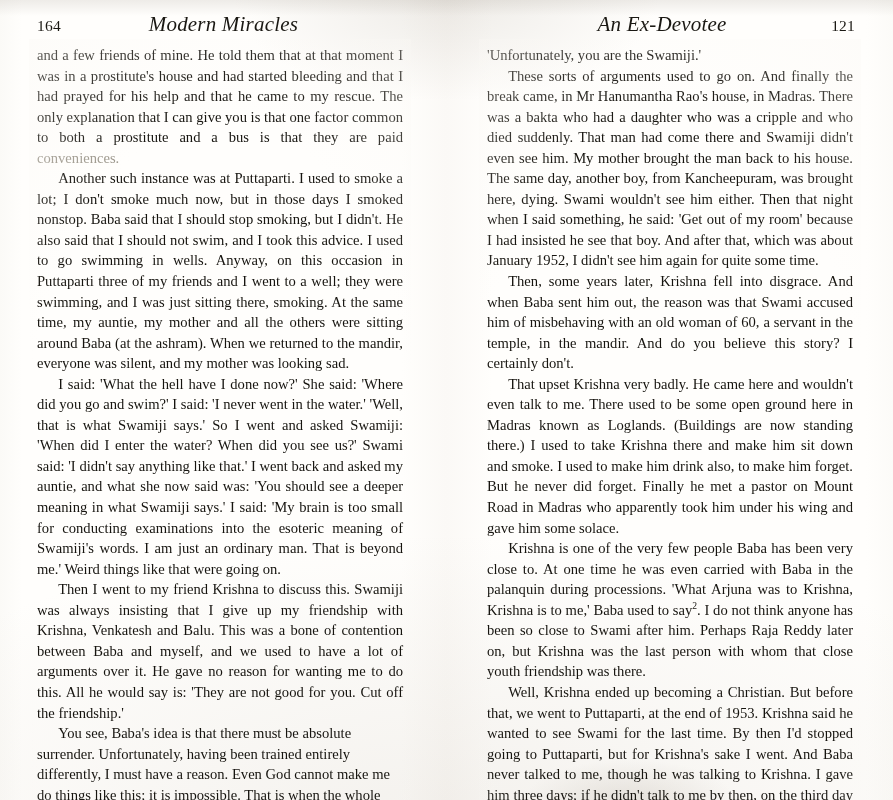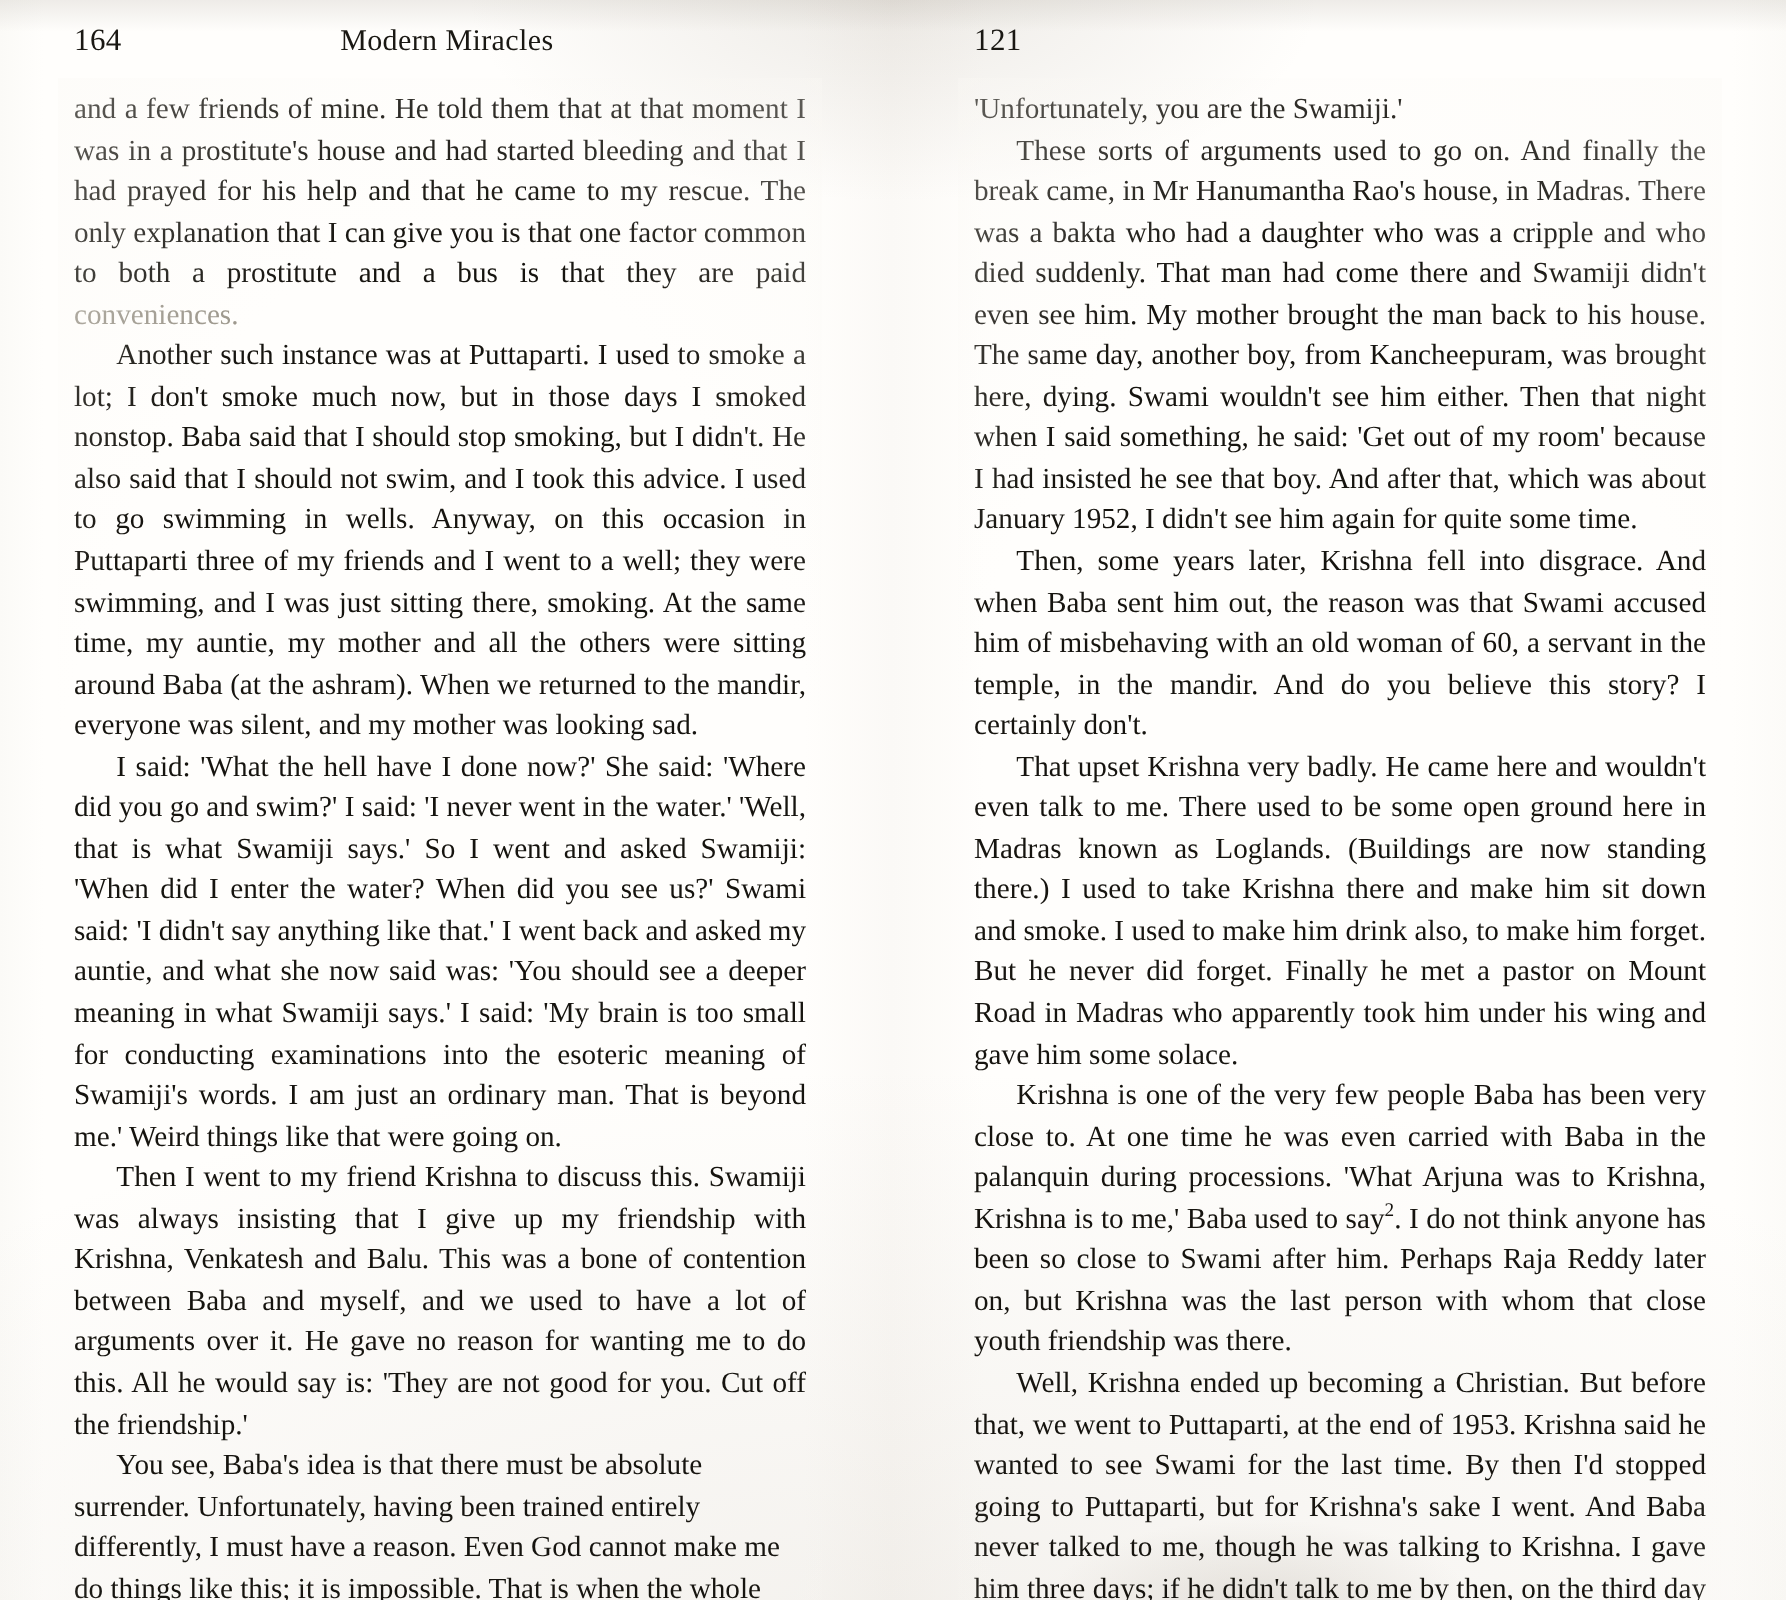--- a/index.html
+++ b/index.html
@@ -55,21 +55,22 @@
   #running-head-verso { left: 37px;  width: 365px; }
   #running-head-recto { left: 487px; width: 368px; }
 
   .folio {
     font-family: Liberation Serif, serif;
     font-size: 15.5px;
     color: #1a1813;
     font-variant-numeric: lining-nums;
   }
   .head-title {
-    font-size: 15px;
+    font-style: italic;
+    font-size: 21px;
     color: #1a1813;
     flex: 1;
     text-align: center;
   }
   #running-head-verso .head-title { padding-right: 16px; }
   #running-head-recto .head-title { padding-left: 6px; }
 
   
   .text-column {
     position: absolute;
@@ -135,20 +136,21 @@
 
     <p class="para">I said: 'What the hell have I done now?' She said: 'Where did you go and swim?' I said: 'I never went in the water.' 'Well, that is what Swamiji says.' So I went and asked Swamiji: 'When did I enter the water? When did you see us?' Swami said: 'I didn't say anything like that.' I went back and asked my auntie, and what she now said was: 'You should see a deeper meaning in what Swamiji says.' I said: 'My brain is too small for conducting examinations into the esoteric meaning of Swamiji's words. I am just an ordinary man. That is beyond me.' Weird things like that were going on.</p>
 
     <p class="para">Then I went to my friend Krishna to discuss this. Swamiji was always insisting that I give up my friendship with Krishna, Venkatesh and Balu. This was a bone of contention between Baba and myself, and we used to have a lot of arguments over it. He gave no reason for wanting me to do this. All he would say is: 'They are not good for you. Cut off the friendship.'</p>
 
     <p class="para last-of-block">You see, Baba's idea is that there must be absolute surrender. Unfortunately, having been trained entirely differently, I must have a reason. Even God cannot make me do things like this; it is impossible. That is when the whole fight started between Swami and me. And it went on like that, and soon other small incidents took place. He and I would be sitting, talking, and we would be playing cards. And then some bakta would come who was seriously ill, wanting to see Baba. I would say to Swami: 'Swami, somebody has come to see you. Do you want to see him?' And he would say: 'No, I won't see him.' And I used to feel upset. Here we were, playing cards, and somebody who is half dying would come to see Swamiji, and yet Swami would refuse to see him. We used to have a fight, and he would say: 'Am I Swamiji, or are you Swamiji?' Then I used to say:</p>
 
   </div>
 
   <div class="running-head" id="running-head-recto">
+    <span class="head-title">An Ex-Devotee</span>
     <span class="folio">121</span>
   </div>
 
   <div class="text-column" id="column-right">
 
     <p class="para no-indent last-of-block">'Unfortunately, you are the Swamiji.'</p>
 
     <p class="para">These sorts of arguments used to go on. And finally the break came, in Mr Hanumantha Rao's house, in Madras. There was a bakta who had a daughter who was a cripple and who died suddenly. That man had come there and Swamiji didn't even see him. My mother brought the man back to his house. The same day, another boy, from Kancheepuram, was brought here, dying. Swami wouldn't see him either. Then that night when I said something, he said: 'Get out of my room' because I had insisted he see that boy. And after that, which was about January 1952, I didn't see him again for quite some time.</p>
 
     <p class="para">Then, some years later, Krishna fell into disgrace. And when Baba sent him out, the reason was that Swami accused him of misbehaving with an old woman of 60, a servant in the temple, in the mandir. And do you believe this story? I certainly don't.</p>

